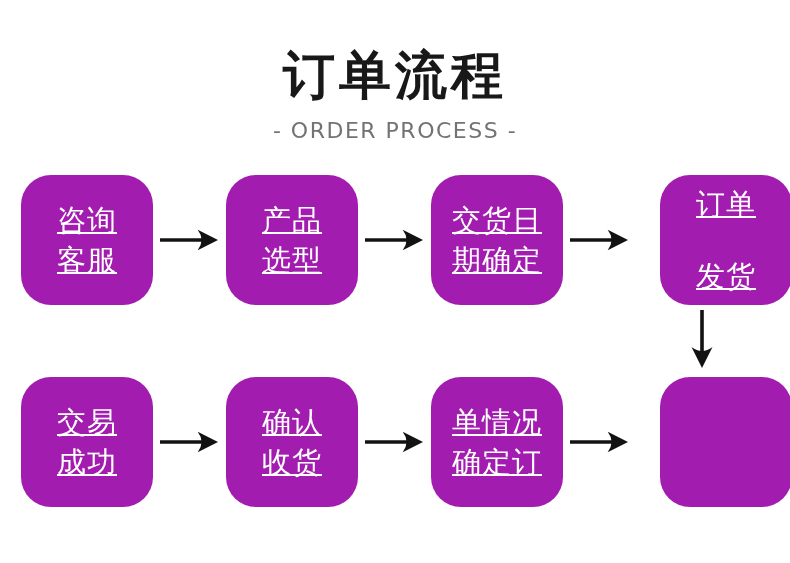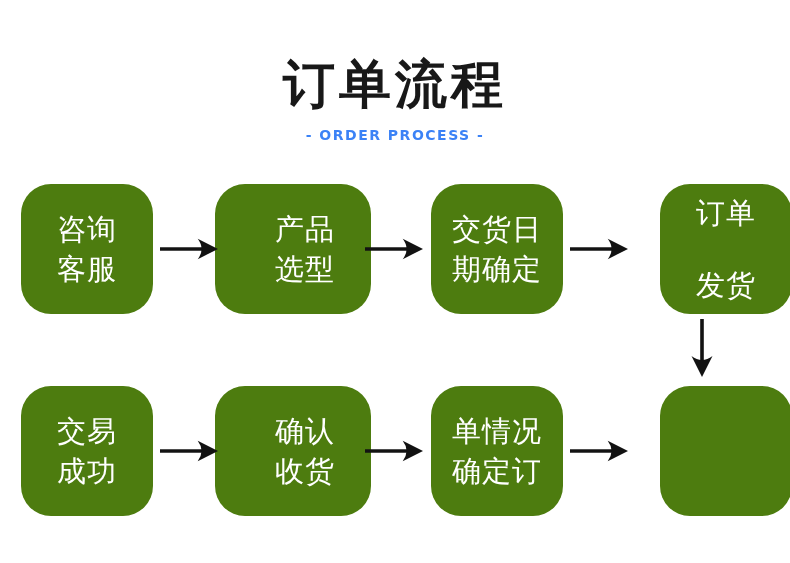--- a/index.html
+++ b/index.html
@@ -5,65 +5,65 @@
   html,body{margin:0;padding:0;}
   body{
     font-family:"DejaVu Sans","Liberation Sans",sans-serif;
     background:#ffffff;
   }
   .canvas{
     position:relative;
     width:790px;height:535px;
     background:#ffffff;
     overflow:hidden;
-    margin-top:9px;
   }
   .title{
     position:absolute;
     top:44px;left:0;width:100%;
     text-align:center;
     font-size:52px;
     font-weight:700;
     color:#181818;
     letter-spacing:4px;
     line-height:1.2;
   }
   .subtitle{
     position:absolute;
     top:118px;left:0;width:100%;
     text-align:center;
-    font-size:14px;
-    font-weight:700;
-    color:#3b82f6;
+    font-size:22px;
+    font-weight:400;
+    color:#737373;
     letter-spacing:1.5px;
   }
   .step{
     position:absolute;
     width:132px;height:130px;
-    background:#4d7c0f;
+    background:#a21caf;
     border-radius:30px;
     color:#ffffff;
     display:flex;
     flex-direction:column;
     align-items:center;
     justify-content:center;
     text-align:center;
+    text-decoration:underline;
   }
   .step span{
     display:block;
     font-size:29px;
     font-weight:500;
     line-height:40px;
     letter-spacing:1px;
     white-space:nowrap;
   }
   .row1{top:175px;}
   .row2{top:377px;}
   .c1{left:21px;}
-  .c2{left:215px;padding-left:24px;}
+  .c2{left:226px;}
   .c3{left:431px;text-align:center;}
   .c4{left:660px;gap:32px;}
   .harrow{
     position:absolute;
     width:58px;height:26px;
   }
   .harrow.row1{top:227px;}
   .harrow.row2{top:429px;}
   .g1{left:160px;}
   .g2{left:365px;}

